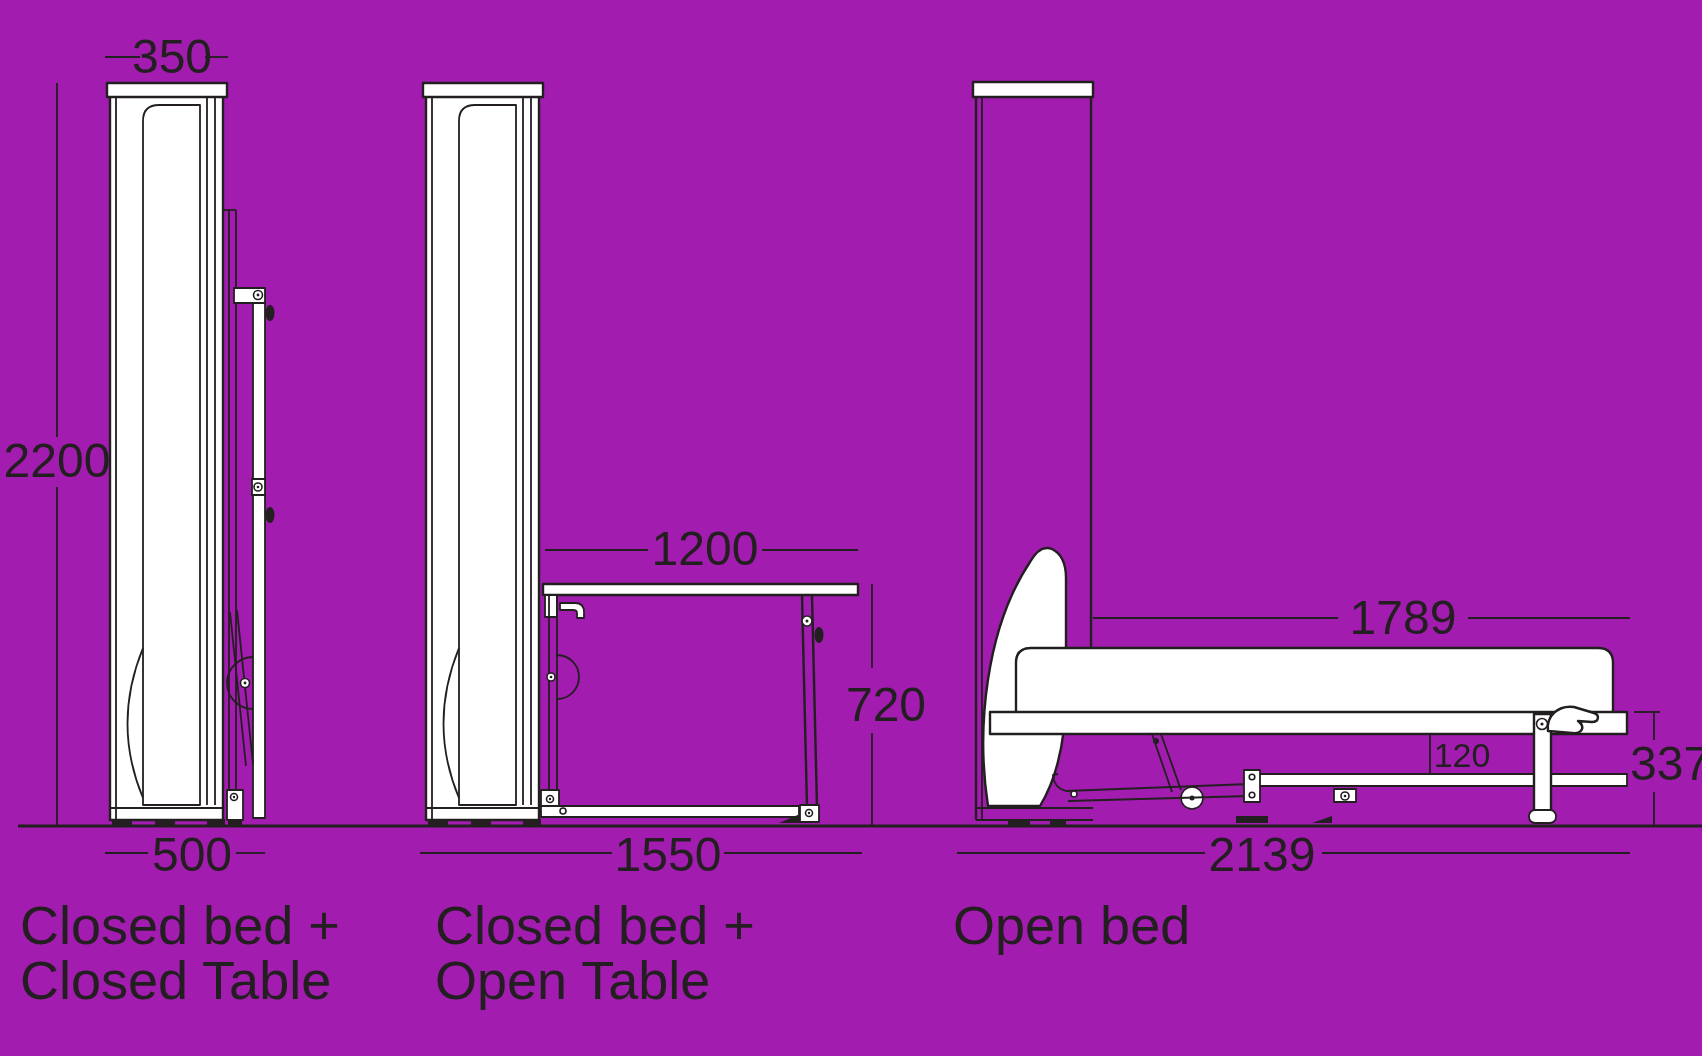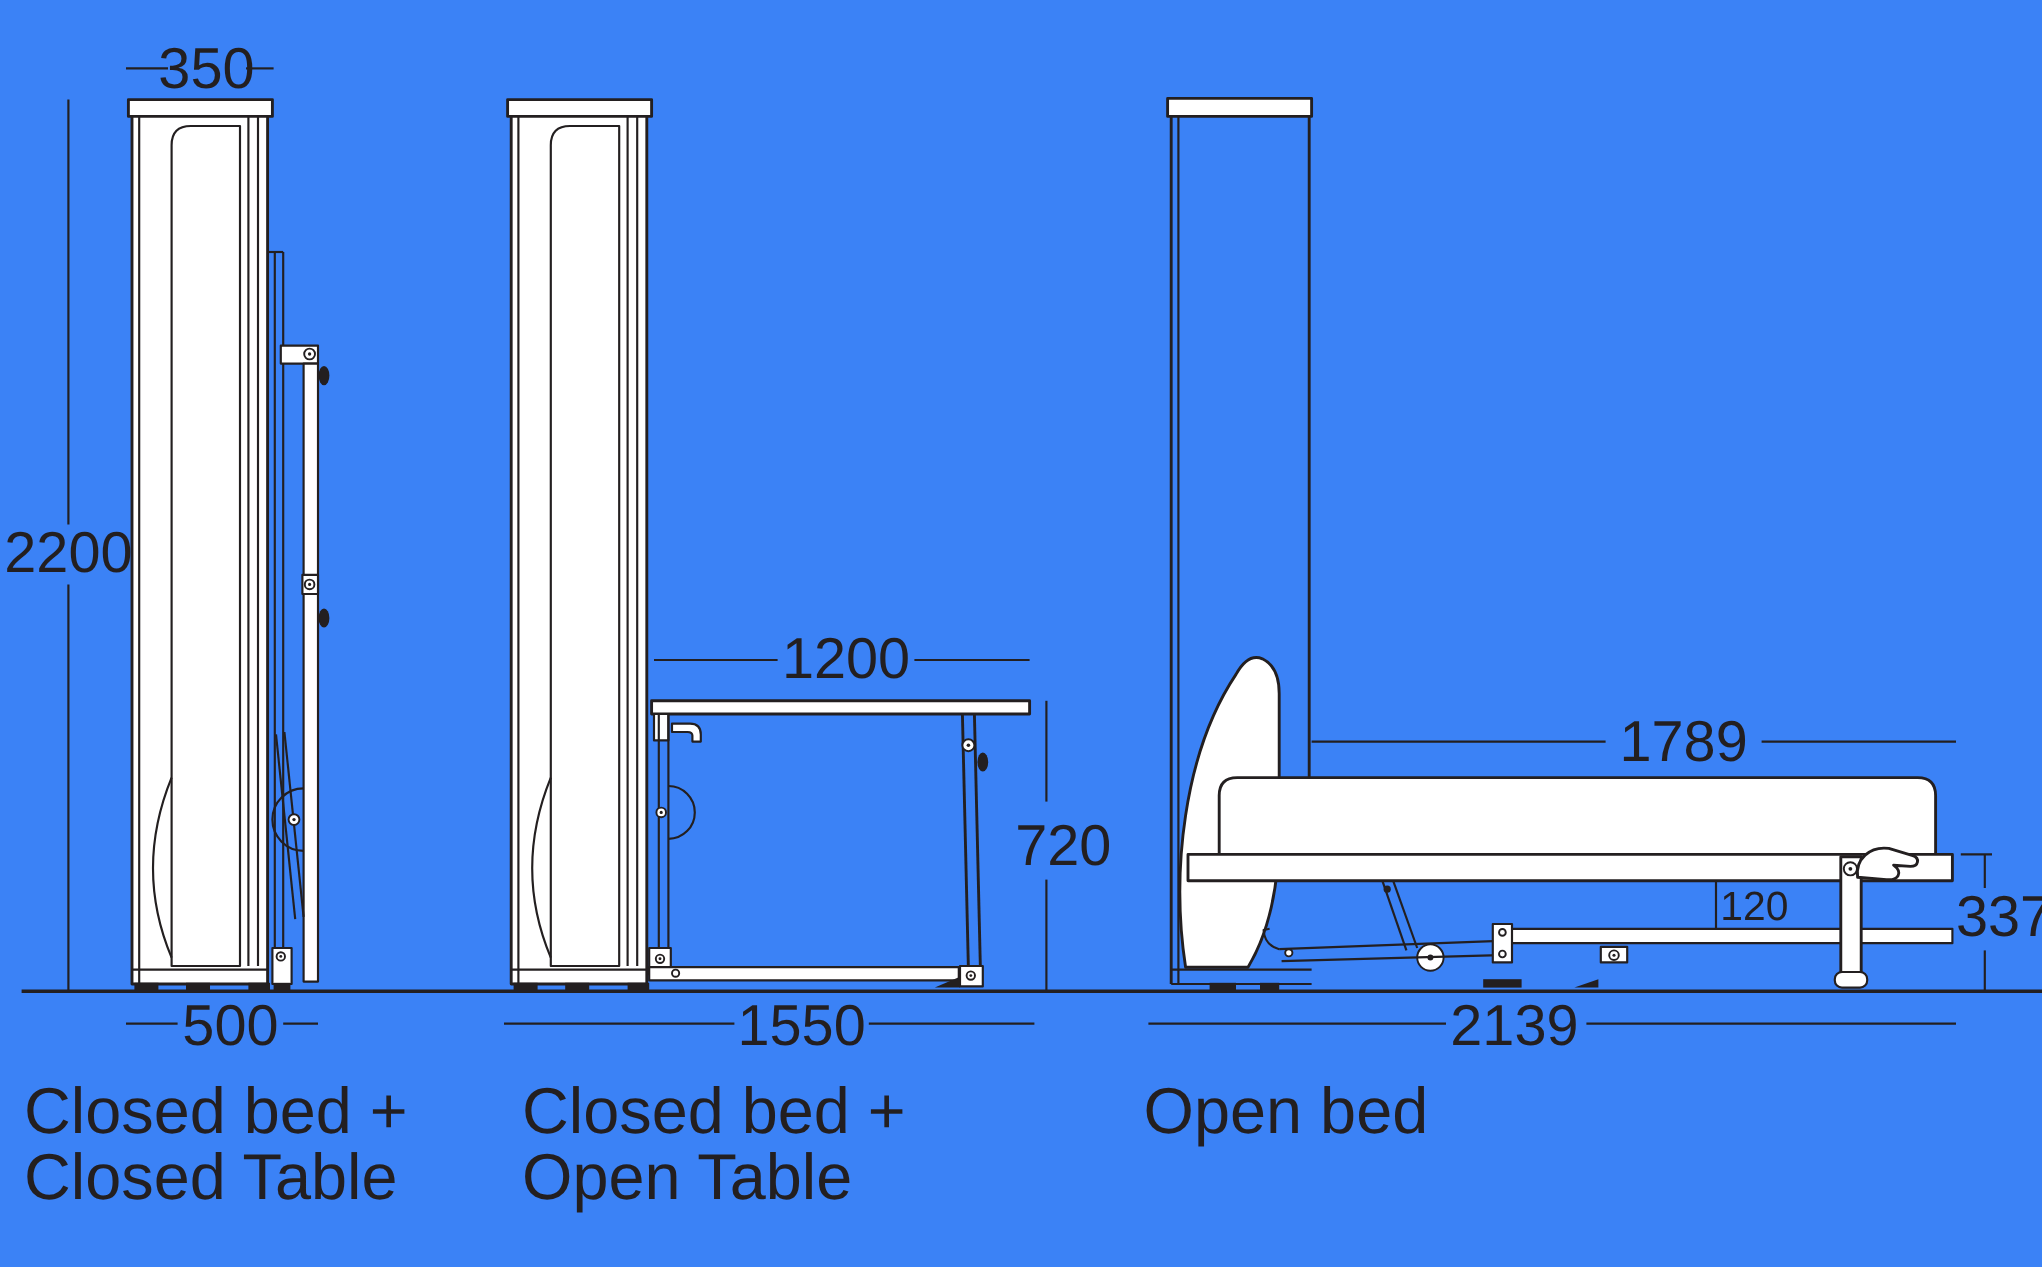--- a/index.html
+++ b/index.html
@@ -1,16 +1,16 @@
 <!DOCTYPE html>
 <html><head>
 <meta charset="utf-8">
 <style>
   html,body{margin:0;padding:0;background:#ffffff;}
-  .stage{position:relative;width:1702px;height:1056px;background:#3b82f6;overflow:hidden;}
+  .stage{position:relative;width:1702px;height:1056px;background:#a21caf;overflow:hidden;}
   svg{display:block;}
   .o{stroke:#231f20;fill:none;stroke-width:2.4;stroke-linejoin:round;}
   .w{fill:#ffffff;stroke:#231f20;stroke-width:2.4;stroke-linejoin:round;}
   .thin{stroke-width:1.8;}
   .dim{stroke:#231f20;fill:none;stroke-width:1.8;}
   .floor{stroke:#231f20;fill:none;stroke-width:3;}
   .blk{fill:#231f20;stroke:none;}
   .scr{fill:#ffffff;stroke:#231f20;stroke-width:1.6;}
   .dot{fill:#231f20;stroke:none;}
   text{fill:#231f20;font-family:"Liberation Sans","DejaVu Sans",sans-serif;}

